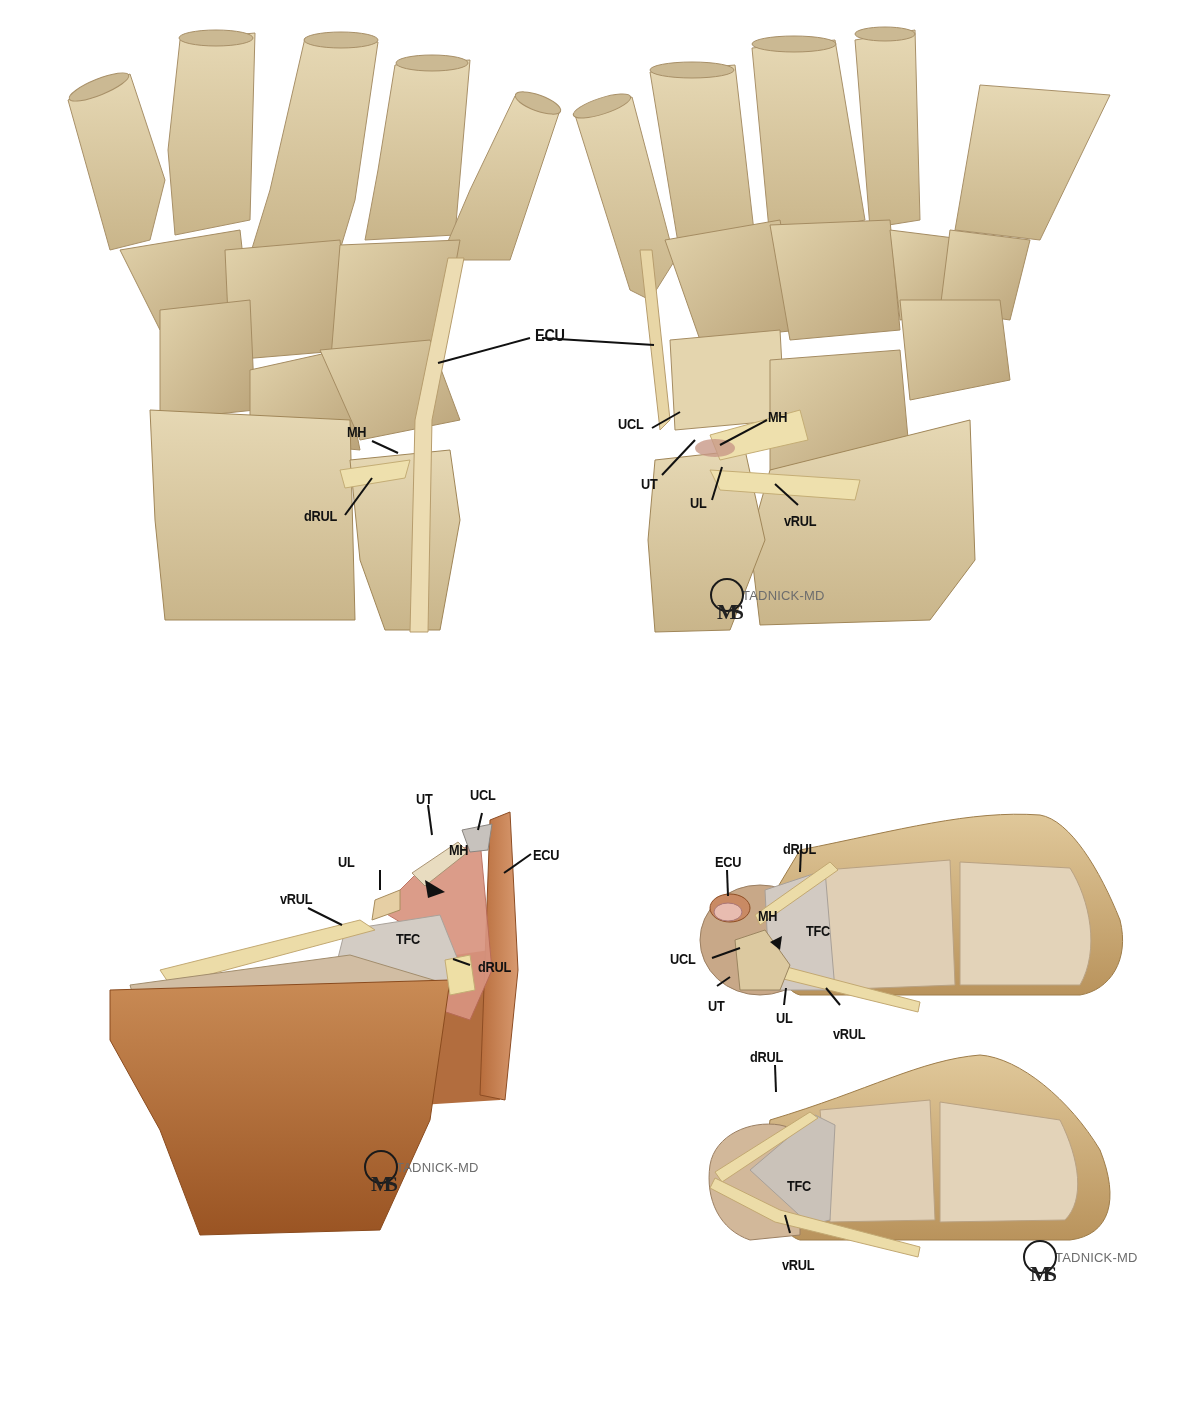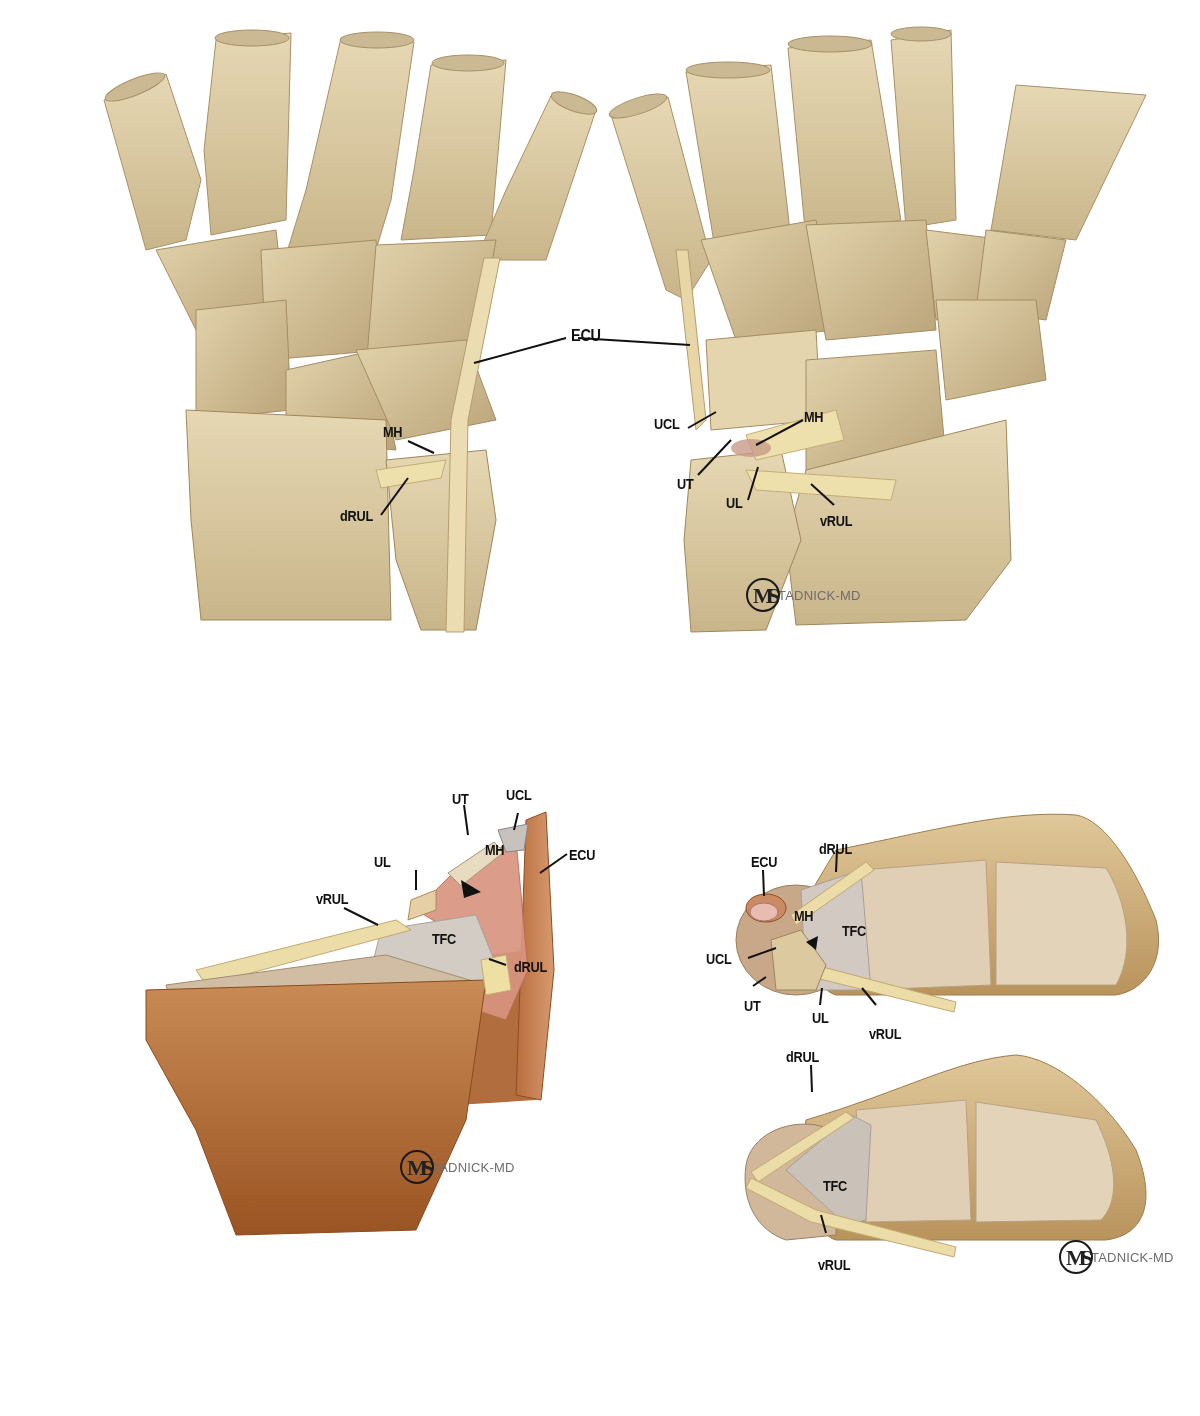--- a/index.html
+++ b/index.html
@@ -1,23 +1,23 @@
 <!DOCTYPE html>
 <html><head>
 <meta charset="utf-8">
 <style>
   html,body{margin:0;padding:0;background:#ffffff;}
   body{width:1200px;height:1416px;position:relative;overflow:hidden;font-family:"Liberation Sans",sans-serif;}
-  .panel{position:absolute;margin-left:36px;}
+  .panel{position:absolute;}
   svg{position:absolute;left:0;top:0;overflow:visible;}
   .lbl{position:absolute;font-family:"Liberation Sans",sans-serif;font-weight:bold;font-size:15px;color:#111;letter-spacing:-0.3px;white-space:nowrap;transform:scaleX(0.85);transform-origin:left top;}
   .lbl.big{font-size:17px;}
   .wm{position:absolute;display:flex;align-items:center;}
   .wm .ring{width:34px;height:34px;border:2.5px solid #1a1a1a;border-radius:50%;position:relative;box-sizing:border-box;}
-  .wm .ring span{position:absolute;left:5px;top:3px;font-family:"Liberation Serif",serif;font-size:22px;font-weight:bold;color:#222;letter-spacing:-6px;}
+  .wm .ring span{position:absolute;left:5px;top:19px;font-family:"Liberation Serif",serif;font-size:22px;font-weight:bold;color:#222;letter-spacing:-6px;}
   .wm .txt{font-size:13px;color:#6d6d6d;font-family:"Liberation Sans",sans-serif;margin-left:-2px;letter-spacing:0.2px;}
 </style>
 </head>
 <body>
 
 <div class="panel" style="left:0;top:0;width:590px;height:650px;">
   <svg width="590" height="650">
     <defs>
       <linearGradient id="boneG" x1="0" y1="0" x2="0" y2="1">
         <stop offset="0" stop-color="#e6d8b4"></stop>

